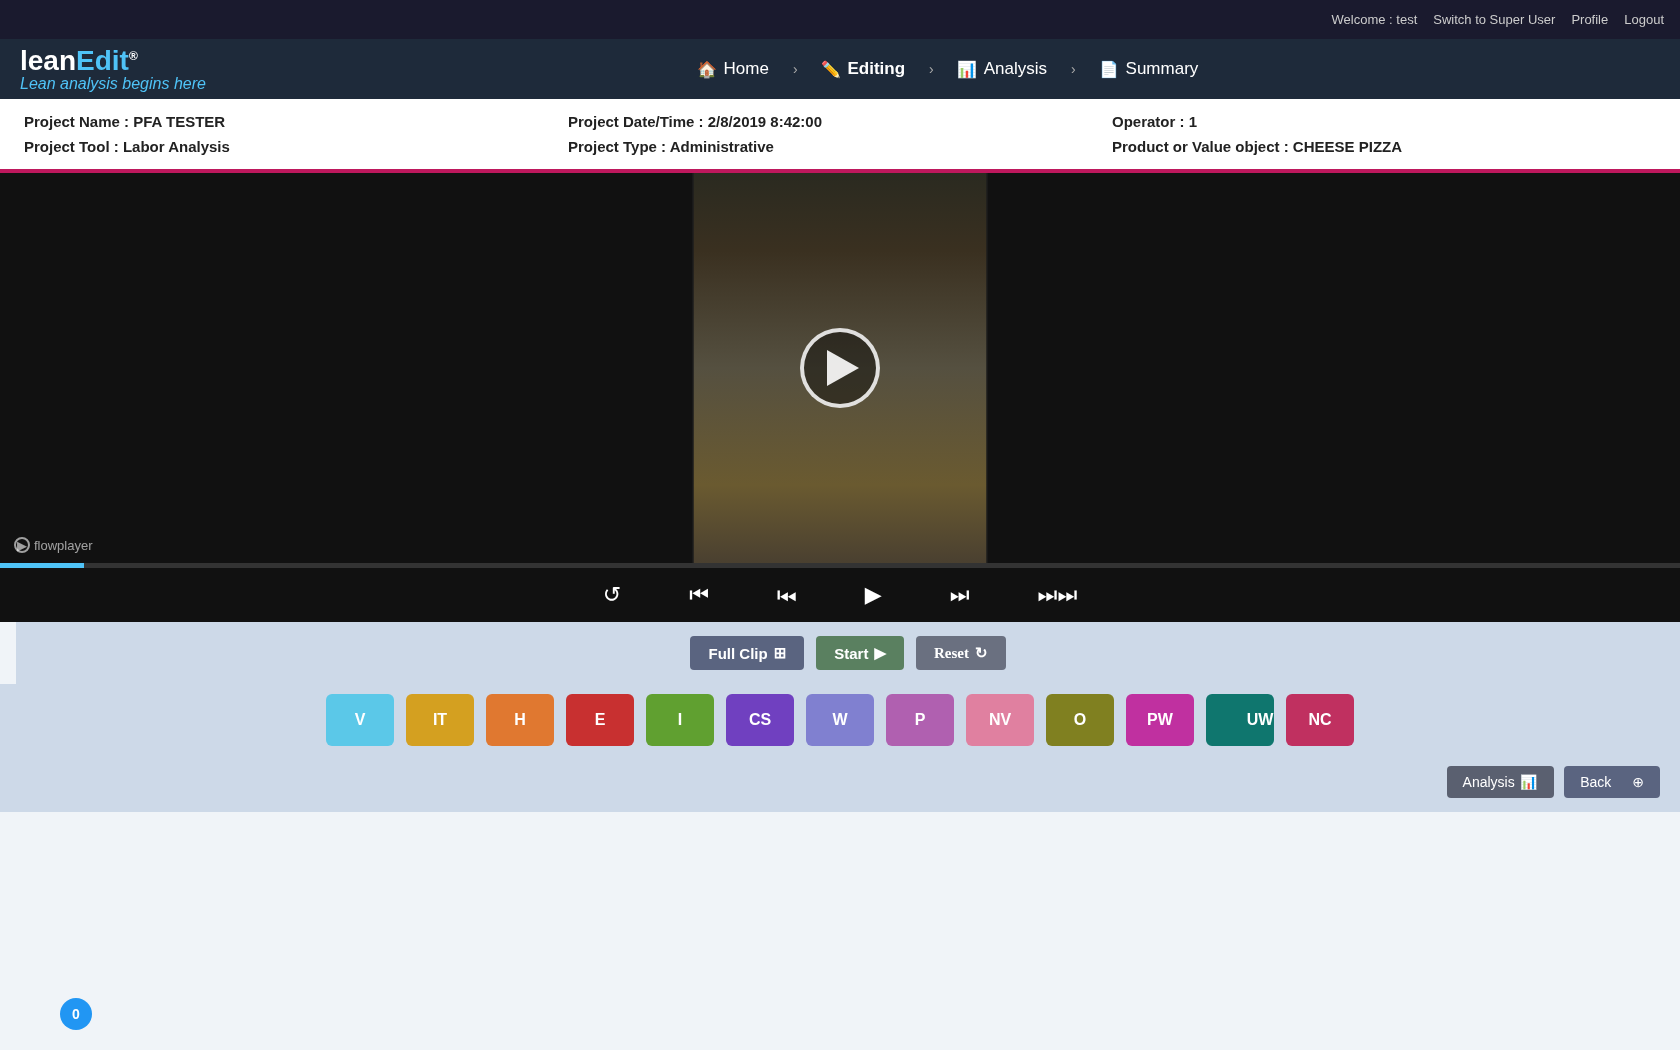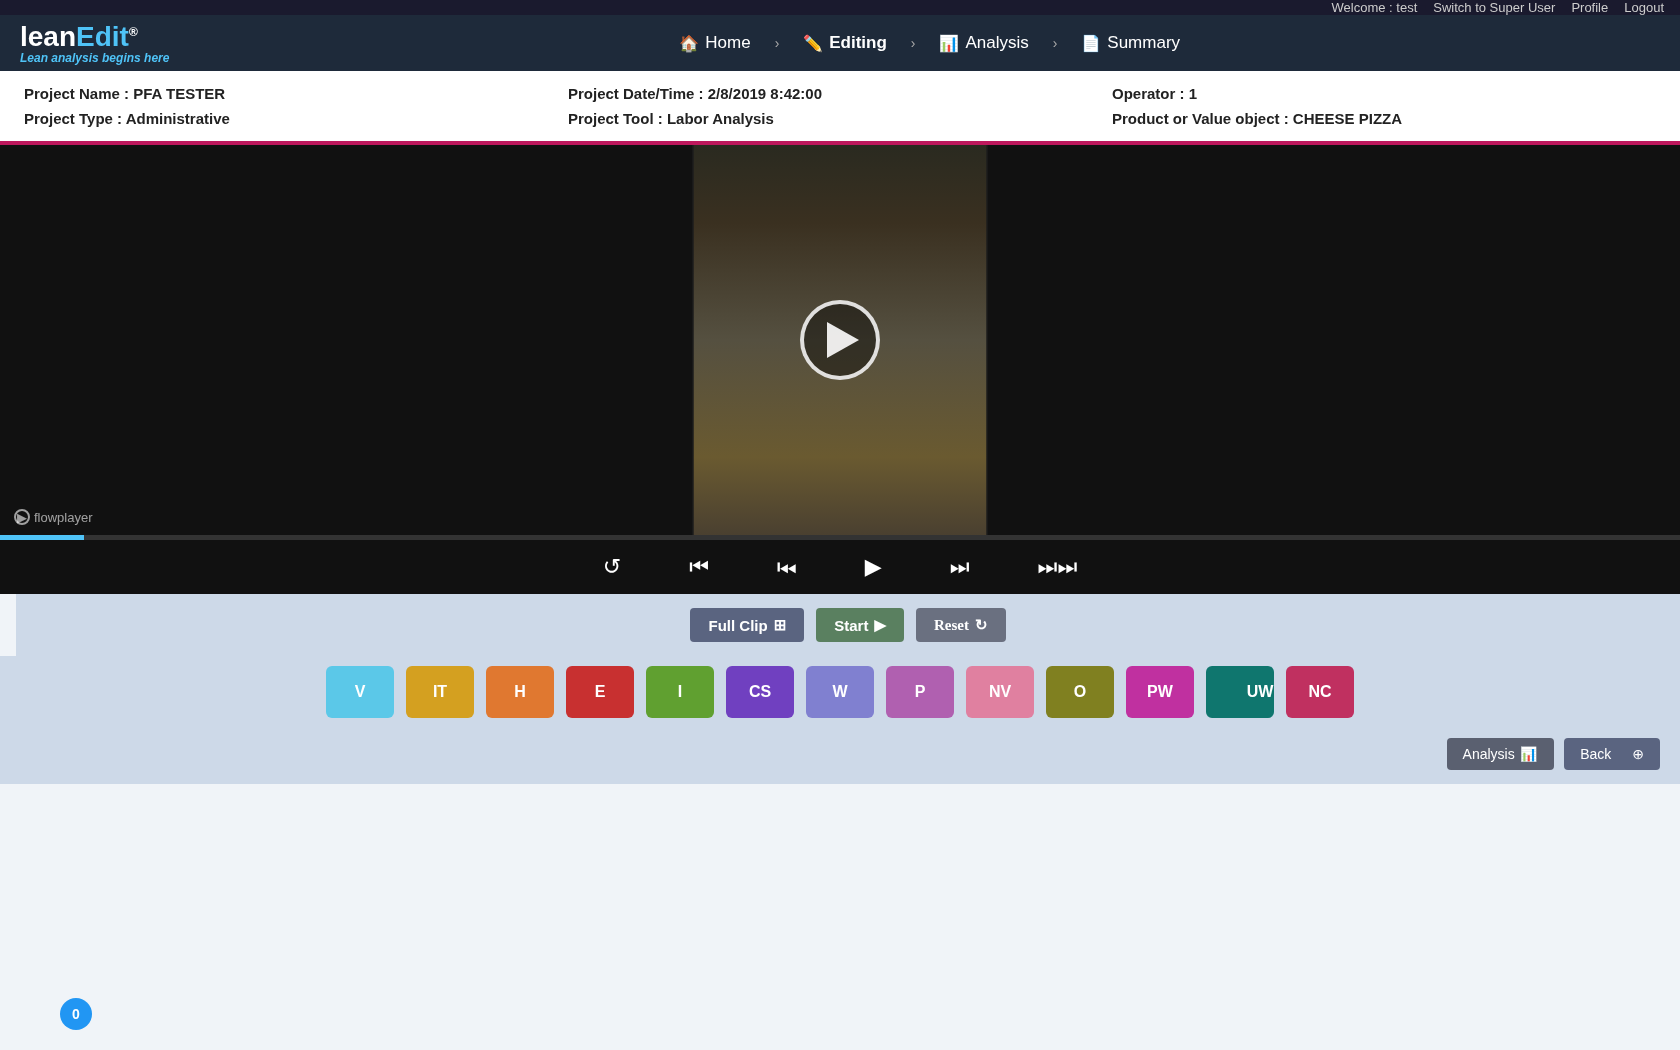--- a/index.html
+++ b/index.html
@@ -3,21 +3,21 @@
   <meta charset="utf-8">
   <style>
     * { box-sizing: border-box; margin: 0; padding: 0; }
     body { font-family: Arial, sans-serif; background: #f0f4f8; min-height: 1050px; }
 
     
     .top-bar {
       background: #1a1a2e;
       color: #ccc;
       font-size: 13px;
-      padding: 0 16px;
+      padding: 12px 16px;
       display: flex;
       justify-content: flex-end;
       gap: 16px;
       align-items: center;
     }
     .top-bar a { color: #ccc; text-decoration: none; cursor: pointer; }
 
     
     .header {
       background: #1e2a3a;
@@ -34,25 +34,24 @@
     .logo-text {
       font-size: 28px;
       font-weight: bold;
       color: white;
       font-family: Arial, sans-serif;
     }
     .logo-text span.lean { color: white; }
     .logo-text span.edit { color: #4fc3f7; }
     .logo-text span.reg { font-size: 12px; vertical-align: super; color: white; }
     .logo-sub {
-      font-size: 12px;
+      font-size: 16px;
       color: #4fc3f7;
       font-style: italic;
       margin-top: -2px;
-      font-weight: bold;
     }
 
     .nav-items {
       display: flex;
       align-items: center;
       flex: 1;
       justify-content: center;
       gap: 0;
     }
     .nav-item {
@@ -325,22 +324,22 @@
       <span class="nav-icon">📄</span>
       <span>Summary</span>
     </a>
   </div>
 </div>
 
 <div class="project-info">
   <div class="info-item">Project Name : PFA TESTER</div>
   <div class="info-item">Project Date/Time : 2/8/2019   8:42:00</div>
   <div class="info-item">Operator : 1</div>
+  <div class="info-item">Project Tool : Labor Analysis</div>
   <div class="info-item">Project Type : Administrative</div>
-  <div class="info-item">Project Tool : Labor Analysis</div>
   <div class="info-item">Product or Value object : CHEESE PIZZA</div>
 </div>
 
 <div class="video-container">
   <div class="video-bg"></div>
   <div class="video-scene"></div>
   <div class="play-button-overlay">
     <div class="play-triangle"></div>
   </div>
   <div class="flowplayer-label">

